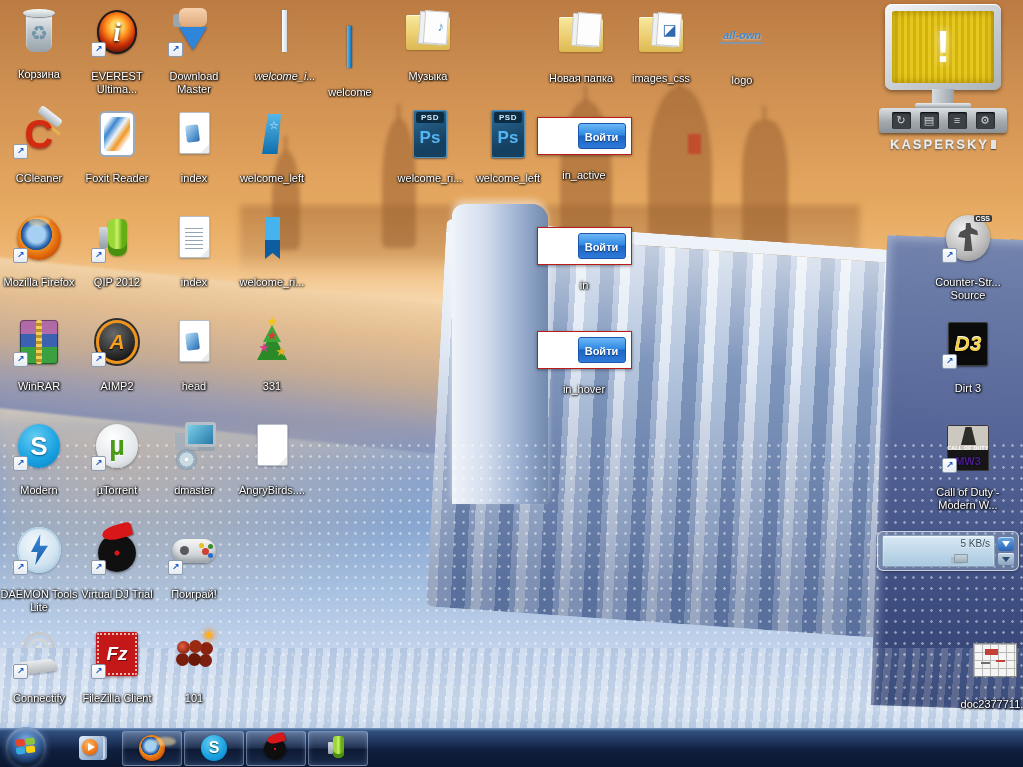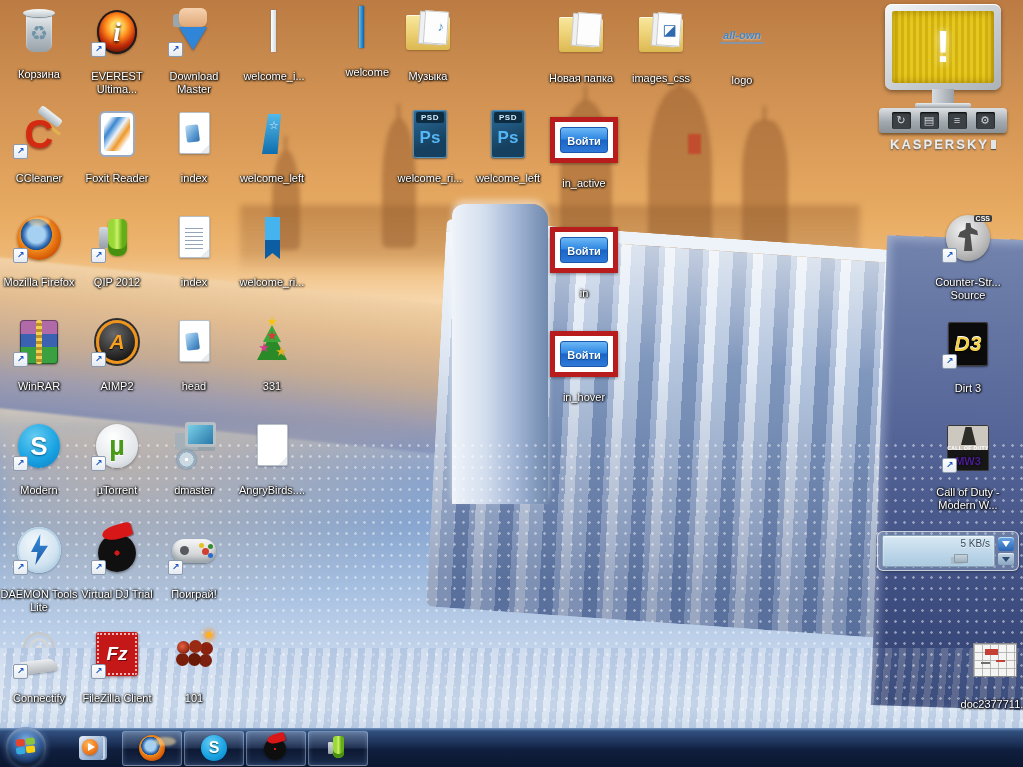--- a/index.html
+++ b/index.html
@@ -111,22 +111,22 @@
   .ribbon::before{content:"";position:absolute;left:20px;top:3px;width:15px;height:42px;
     background:linear-gradient(180deg,#45b4ee 0 55%,#0c5da2 55%);clip-path:polygon(0 0,100% 0,100% 100%,50% 86%,0 100%);
     box-shadow:2px 2px 3px rgba(20,40,80,.3);}
 
   .psd::before{content:"";position:absolute;inset:0 10px;border-radius:3px;
     background:linear-gradient(160deg,#2b6e9e 0%,#16405f 70%);box-shadow:inset 0 0 0 1px #4e8fbc,0 1px 2px rgba(0,20,40,.5);}
   .psd .band{position:absolute;top:2px;left:50%;transform:translateX(-50%);background:#0d2c42;color:#d2ecfb;
     font-size:8px;font-weight:bold;padding:1px 5px;border-radius:2px;z-index:3;letter-spacing:.5px;}
   .psd .glyph{color:#55b6f6;font-weight:bold;font-size:17px;margin-top:8px;z-index:2;}
 
-  .voiti{width:58px !important;height:36px !important;background:#fff;border:5px solid #b91c1c;
-    box-shadow:0 1px 3px rgba(0,0,0,.4);margin-top:5px;}
+  .voiti{width:58px !important;height:36px !important;background:#fff;border:1px solid #b91c1c;
+    box-shadow:0 1px 3px rgba(0,0,0,.4);margin-top:5px;padding-left:35px;}
   .voiti .glyph{display:block;width:48px;height:26px;line-height:26px;text-align:center;border:1px solid #1a58ae;border-radius:3px;
     background:linear-gradient(180deg,#6cb8f6 0%,#3088e2 46%,#1b64c6 50%,#2f7ad8 100%);
     color:#fff;font-size:11px;font-weight:bold;text-shadow:0 1px 1px #073a74;box-sizing:border-box;}
 
   .firefox::before{content:"";position:absolute;inset:2px 5px;border-radius:50%;
     background:radial-gradient(circle at 44% 42%,#a6d0f2 0 24%,#3a74b8 36%,#1d4f90 43%,#ef8a1c 45%,#d85c08 68%,#8a3004 100%);
     box-shadow:0 1px 3px rgba(0,0,0,.4);}
   .firefox::after{content:"";position:absolute;top:3px;left:16px;width:22px;height:9px;border-radius:50%;
     background:rgba(255,224,160,.55);filter:blur(1px);}
 
@@ -377,25 +377,25 @@
           <span class="sc">↗</span>
         </div>
         <div class="lbl">EVEREST Ultima...</div>
       </div>
       <div class="dicon" style="left: 155px; top: 8px;">
         <div class="art dmgrab">
           <span class="sc">↗</span>
         </div>
         <div class="lbl">Download Master</div>
       </div>
-      <div class="dicon" style="left: 235px; top: 8px;">
+      <div class="dicon" style="left: 246px; top: 8px; font-style: italic;">
         <div class="art stripw"></div>
         <div class="lbl">welcome_i...</div>
       </div>
-      <div class="dicon" style="left: 311px; top: 4px; align-items: flex-end;">
+      <div class="dicon" style="left: 311px; top: 24px;">
         <div class="art stripb"></div>
         <div class="lbl">welcome</div>
       </div>
       <div class="dicon" style="left: 389px; top: 8px;">
         <div class="art folder">
           <span class="glyph">♪</span>
         </div>
         <div class="lbl">Музыка</div>
       </div>
       <div class="dicon" style="left: 542px; top: 10px;">

